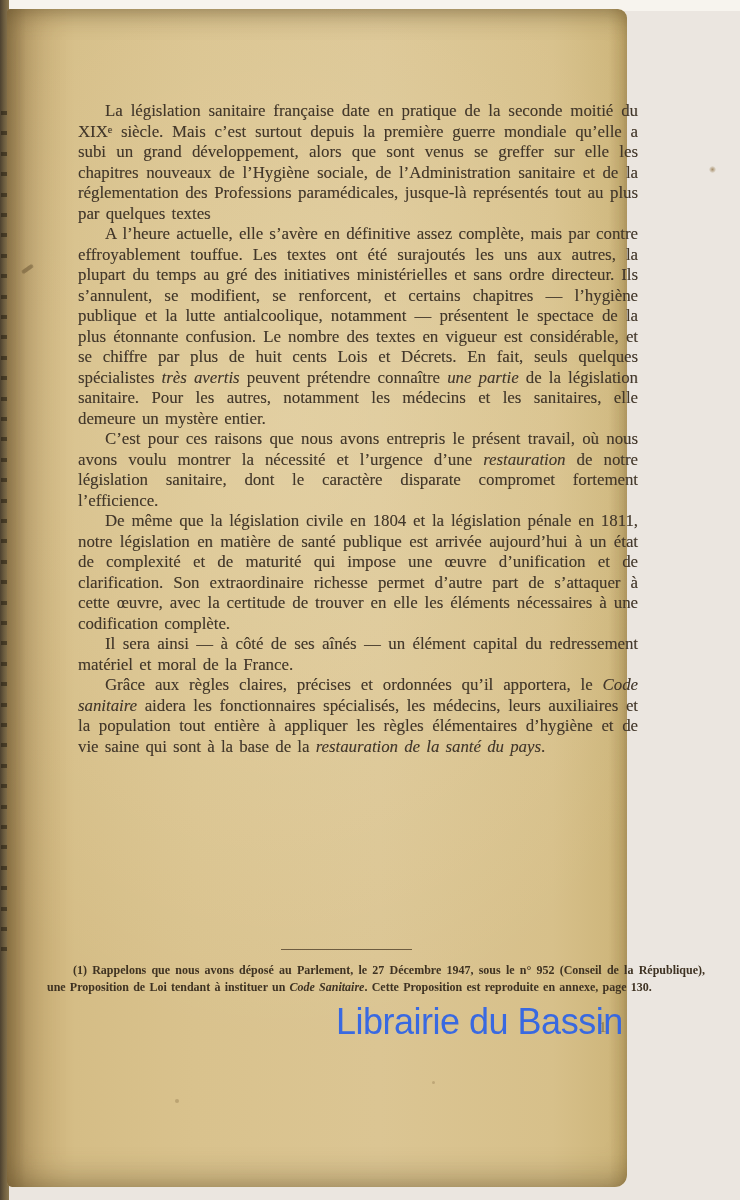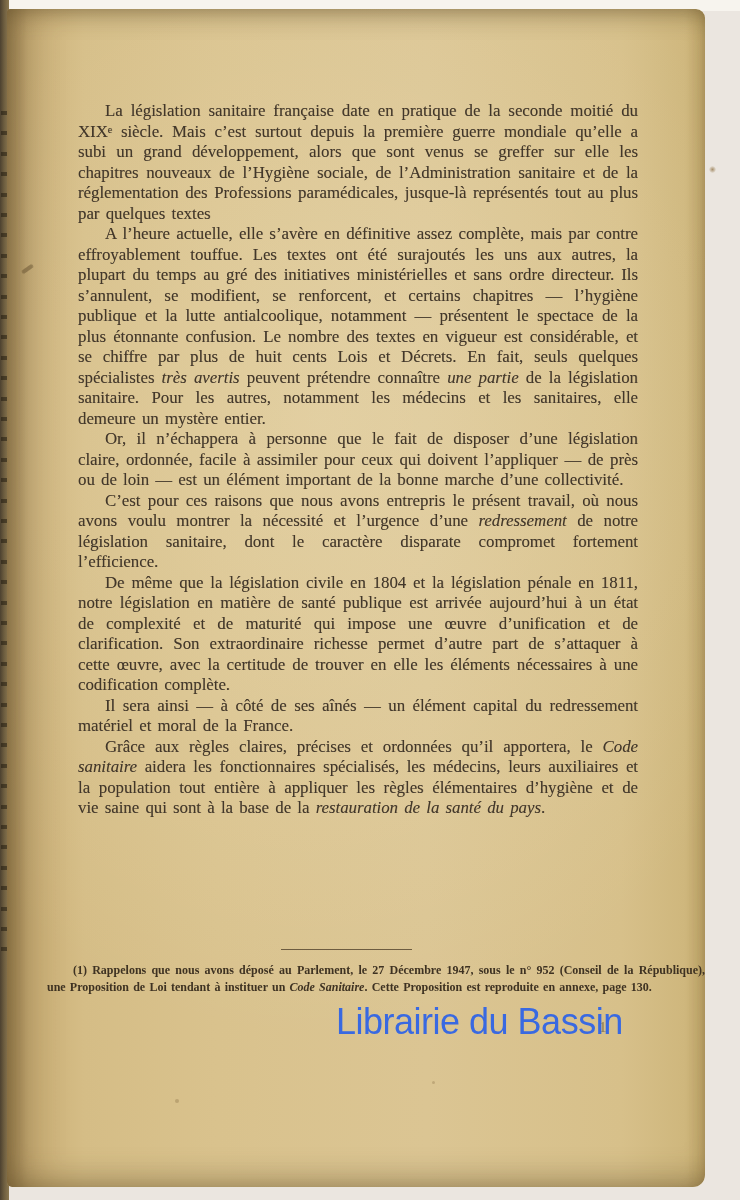--- a/index.html
+++ b/index.html
@@ -19,21 +19,21 @@
   .spine-marks{
     position:absolute;left:1px;top:104px;width:7px;height:848px;
     background:repeating-linear-gradient(180deg,
       rgba(35,28,16,0) 0px, rgba(35,28,16,0) 7px,
       rgba(35,28,16,0.55) 7px, rgba(35,28,16,0.55) 11px,
       rgba(35,28,16,0) 11px, rgba(35,28,16,0) 20.4px);
     filter:blur(0.5px);
   }
   
   .page{
-    position:absolute;left:7px;top:9px;width:698px;height:1178px;
+    position:absolute;left:7px;top:9px;width:620px;height:1178px;
     border-radius:3px 9px 12px 5px;
     background:
       radial-gradient(120% 85% at 45% 35%, rgba(255,248,224,0.22), rgba(255,248,224,0) 62%),
       linear-gradient(90deg,#b1945e 0%,#c9ad74 3%,#d5bd86 11%,#d9c28d 30%,#dbc593 60%,#d7c08a 88%,#cfb77d 97%,#c3a96c 100%);
     box-shadow:
       inset 0 15px 24px -13px rgba(100,80,42,0.55),
       inset 0 -22px 32px -18px rgba(100,80,42,0.45),
       inset 28px 0 40px -18px rgba(78,60,30,0.50),
       inset -8px 0 16px -10px rgba(120,98,55,0.35);
   }
@@ -85,22 +85,21 @@
 
   <div class="page">
     <div class="speck s1"></div>
     <div class="speck s2"></div>
     <div class="speck s3"></div>
     <div class="speck s4"></div>
 
     <div class="text-block">
         <p>La législation sanitaire française date en pratique de la seconde moitié du XIXᵉ siècle. Mais c’est surtout depuis la première guerre mondiale qu’elle a subi un grand développement, alors que sont venus se greffer sur elle les chapitres nouveaux de l’Hygiène sociale, de l’Administration sanitaire et de la réglementation des Professions paramédicales, jusque-là représentés tout au plus par quelques textes</p>
         <p>A l’heure actuelle, elle s’avère en définitive assez complète, mais par contre effroyablement touffue. Les textes ont été surajoutés les uns aux autres, la plupart du temps au gré des initiatives ministérielles et sans ordre directeur. Ils s’annulent, se modifient, se renforcent, et certains chapitres — l’hygiène publique et la lutte antialcoolique, notamment — présentent le spectace de la plus étonnante confusion. Le nombre des textes en vigueur est considérable, et se chiffre par plus de huit cents Lois et Décrets. En fait, seuls quelques spécialistes <i>très avertis</i> peuvent prétendre connaître <i>une partie</i> de la législation sanitaire. Pour les autres, notamment les médecins et les sanitaires, elle demeure un mystère entier.</p>
-        <p>Or, il n’échappera à personne que le fait de disposer d’une législation claire, ordonnée, facile à assimiler pour ceux qui doivent l’appliquer — de près ou de loin — est un élément important de la bonne marche d’une collectivité.</p>
-        <p>C’est pour ces raisons que nous avons entrepris le présent travail, où nous avons voulu montrer la nécessité et l’urgence d’une <i>redressement</i> de notre législation sanitaire, dont le caractère disparate compromet fortement l’efficience.</p>
+        <p>C’est pour ces raisons que nous avons entrepris le présent travail, où nous avons voulu montrer la nécessité et l’urgence d’une <i>restauration</i> de notre législation sanitaire, dont le caractère disparate compromet fortement l’efficience.</p>
         <p>De même que la législation civile en 1804 et la législation pénale en 1811, notre législation en matière de santé publique est arrivée aujourd’hui à un état de complexité et de maturité qui impose une œuvre d’unification et de clarification. Son extraordinaire richesse permet d’autre part de s’attaquer à cette œuvre, avec la certitude de trouver en elle les éléments nécessaires à une codification complète.</p>
         <p>Il sera ainsi — à côté de ses aînés — un élément capital du redressement matériel et moral de la France.</p>
         <p>Grâce aux règles claires, précises et ordonnées qu’il apportera, le <i>Code sanitaire</i> aidera les fonctionnaires spécialisés, les médecins, leurs auxiliaires et la population tout entière à appliquer les règles élémentaires d’hygiène et de vie saine qui sont à la base de la <i>restauration de la santé du pays</i>.</p>
       </div>
 
     <div class="footnote-rule"></div>
 
     <div class="signature">1</div>
 
     <div class="footnote">(1) Rappelons que nous avons déposé au Parlement, le 27 Décembre 1947, sous le n° 952 (Conseil de la République), une Proposition de Loi tendant à instituer un <i>Code Sanitaire</i>. Cette Proposition est reproduite en annexe, page 130.</div>

